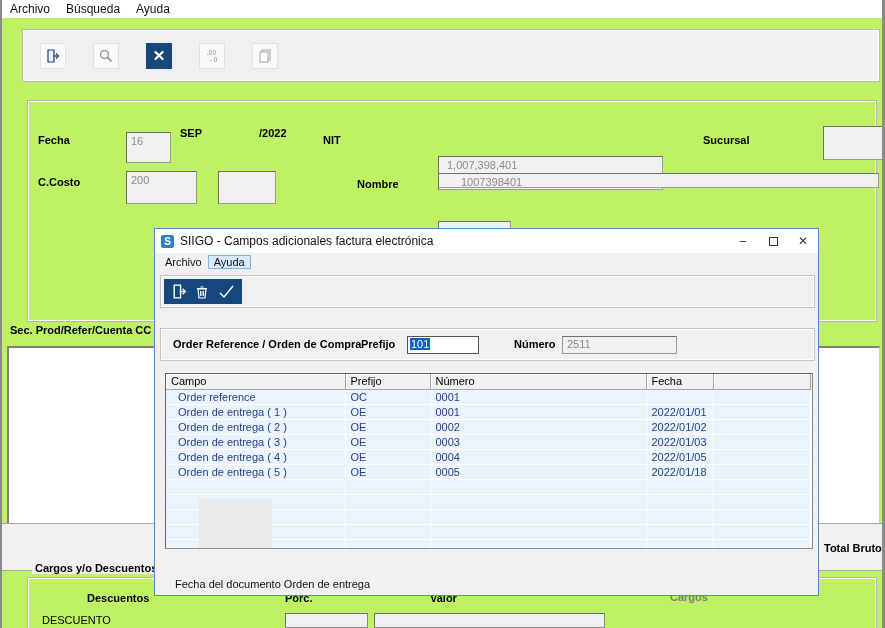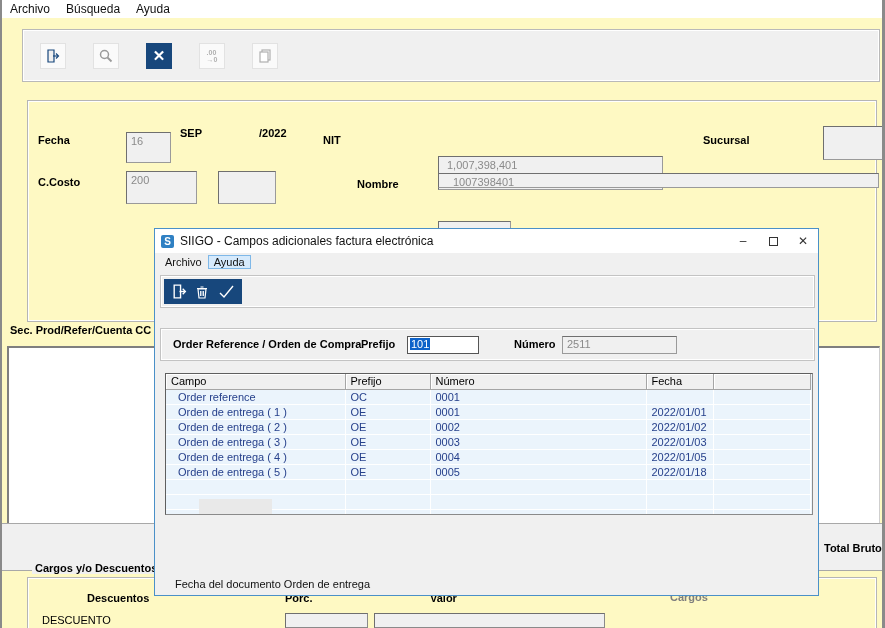--- a/index.html
+++ b/index.html
@@ -1,18 +1,18 @@
 <!DOCTYPE html>
 <html><head>
 <meta charset="utf-8">
 <style>
   html,body{margin:0;padding:0;background:#dcdcdc;}
   *{box-sizing:border-box;font-family:"Liberation Sans",sans-serif;}
   #window{
-    position:relative;width:885px;height:628px;background:#fef9c3;
+    position:relative;width:885px;height:628px;background:#bef264;
     border-left:2px solid #8a8a8a;border-right:3px solid #8a8a8a;overflow:hidden;
   }
   
   .menubar{position:absolute;left:0;top:0;right:0;height:18px;background:#ffffff;
     display:flex;align-items:center;font-size:12px;color:#111;}
   .menubar .mitem{padding:0 8px;height:18px;line-height:18px;cursor:default;}
   
   .toolbar{position:absolute;left:20px;top:29px;width:858px;height:53px;
     border:1px solid #b9b9b9;box-shadow:inset 0 0 0 1px #ffffff;background:#f0f0f0;
     display:flex;align-items:center;padding-left:17px;}
@@ -60,21 +60,21 @@
   #dlg-bluepanel{position:absolute;left:3px;top:3px;width:78px;height:25px;background:#17477c;
     display:flex;align-items:center;justify-content:space-around;padding:0 4px;}
   #dlg-orderbox{position:absolute;left:5px;top:99px;width:655px;height:33px;
     border:1px solid #c3c3c3;box-shadow:inset 0 0 0 1px #ffffff;background:#f0f0f0;}
   #prefijo-input{position:absolute;left:246px;top:7px;width:72px;height:18px;background:#fff;
     border:1px solid #555;font-size:11px;padding:1px 2px;}
   #prefijo-input .sel{background:#0d62c9;color:#fff;padding:0 1px;}
   #numero-field{position:absolute;left:401px;top:7px;width:115px;height:18px;background:#f0f0f0;
     border:1px solid #9a9a9a;border-top-color:#6f6f6f;font-size:11px;color:#8a8a8a;padding:1px 4px;}
   
-  #dlg-tablewrap{position:absolute;left:10px;top:144px;width:648px;height:142px;
+  #dlg-tablewrap{position:absolute;left:10px;top:144px;width:648px;height:176px;
     border:1px solid #8a8a8a;border-top-color:#5f5f5f;border-left-color:#5f5f5f;
     background:#ebf4fc;overflow:hidden;}
   #dlg-table{border-collapse:collapse;table-layout:fixed;width:644px;font-size:11px;}
   #dlg-table col.c0{width:179px;} #dlg-table col.c1{width:85px;}
   #dlg-table col.c2{width:216px;} #dlg-table col.c3{width:67px;} #dlg-table col.c4{width:97px;}
   #dlg-table th{height:15px;background:#f0f0f0;border-right:1px solid #a5a5a5;
     border-bottom:1px solid #a5a5a5;box-shadow:inset 1px 1px 0 #ffffff;
     font-weight:normal;text-align:left;padding:0 5px;color:#000;white-space:nowrap;}
   #dlg-table td{height:15px;background:#ebf4fc;border-right:1px solid #ffffff;
     border-bottom:1px solid #ffffff;color:#27418c;padding:0 5px;white-space:nowrap;overflow:hidden;}
@@ -140,21 +140,21 @@
     <span class="lbl" style="left:211px;top:26px;margin-left:20px;">/2022</span>
     <span class="lbl" style="left:295px;top:33px;">NIT</span>
     <div class="field" style="left:410px;top:25px;width:225px;height:34px;padding-left:8px;margin-top:30px;">1,007,398,401</div>
     <span class="lbl" style="left:675px;top:33px;">Sucursal</span>
     <div class="field" style="left:795px;top:25px;width:90px;height:34px;"></div>
 
     <span class="lbl" style="left:10px;top:75px;">C.Costo</span>
     <div class="field" style="left:98px;top:70px;width:71px;height:33px;">200</div>
     <div class="field" style="left:190px;top:70px;width:58px;height:33px;"></div>
     <span class="lbl" style="left:295px;top:77px;margin-left:34px;">Nombre</span>
-    <div class="field" style="left:410px;top:72px;width:441px;height:15px;padding-left:14px;">1007398401</div>
+    <div class="field" style="left:410px;top:72px;width:441px;height:15px;padding-left:22px;">1007398401</div>
     <div class="field" style="left:410px;top:120px;width:73px;height:14px;"></div>
   </div>
 
   <div id="sec-header">Sec.  Prod/Refer/Cuenta   CC</div>
   <div id="listarea"></div>
 
   <div id="totalband">
     <span id="total-bruto">Total Bruto</span>
   </div>
 

